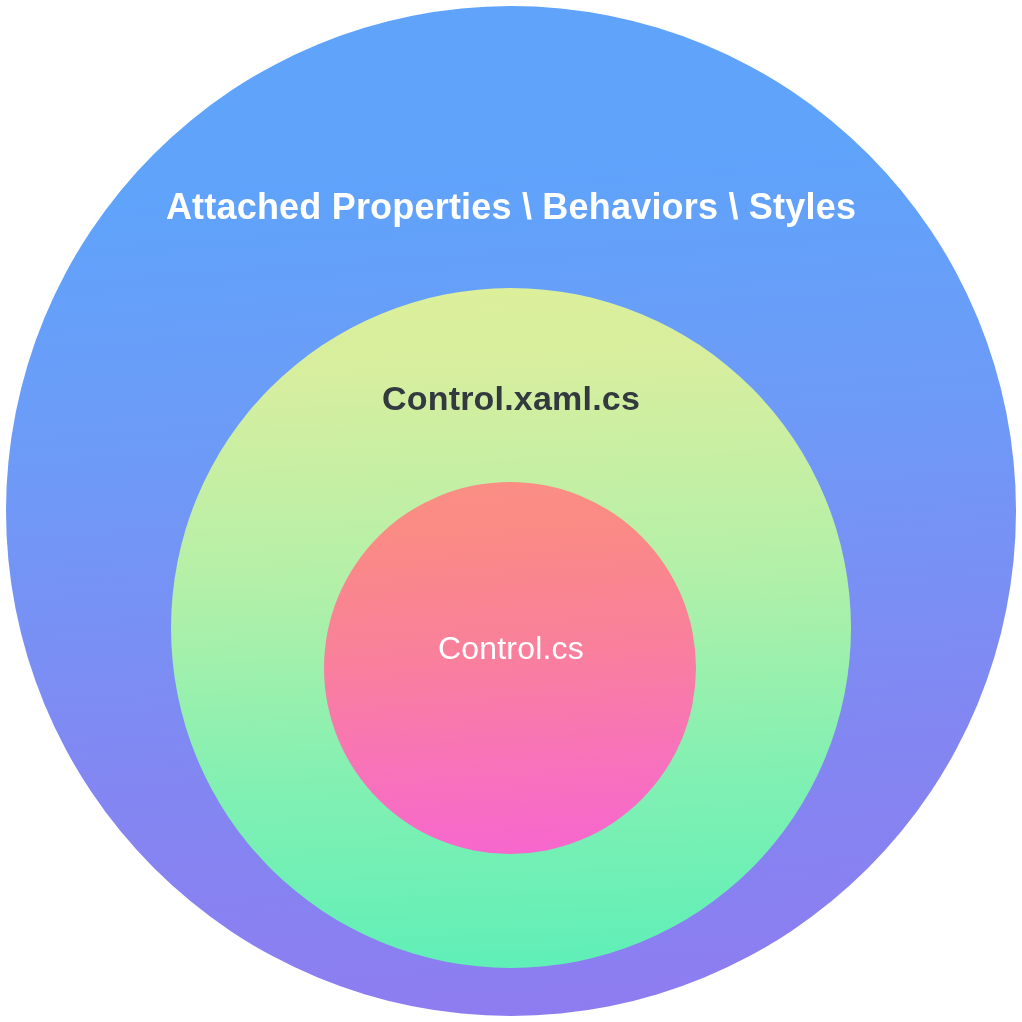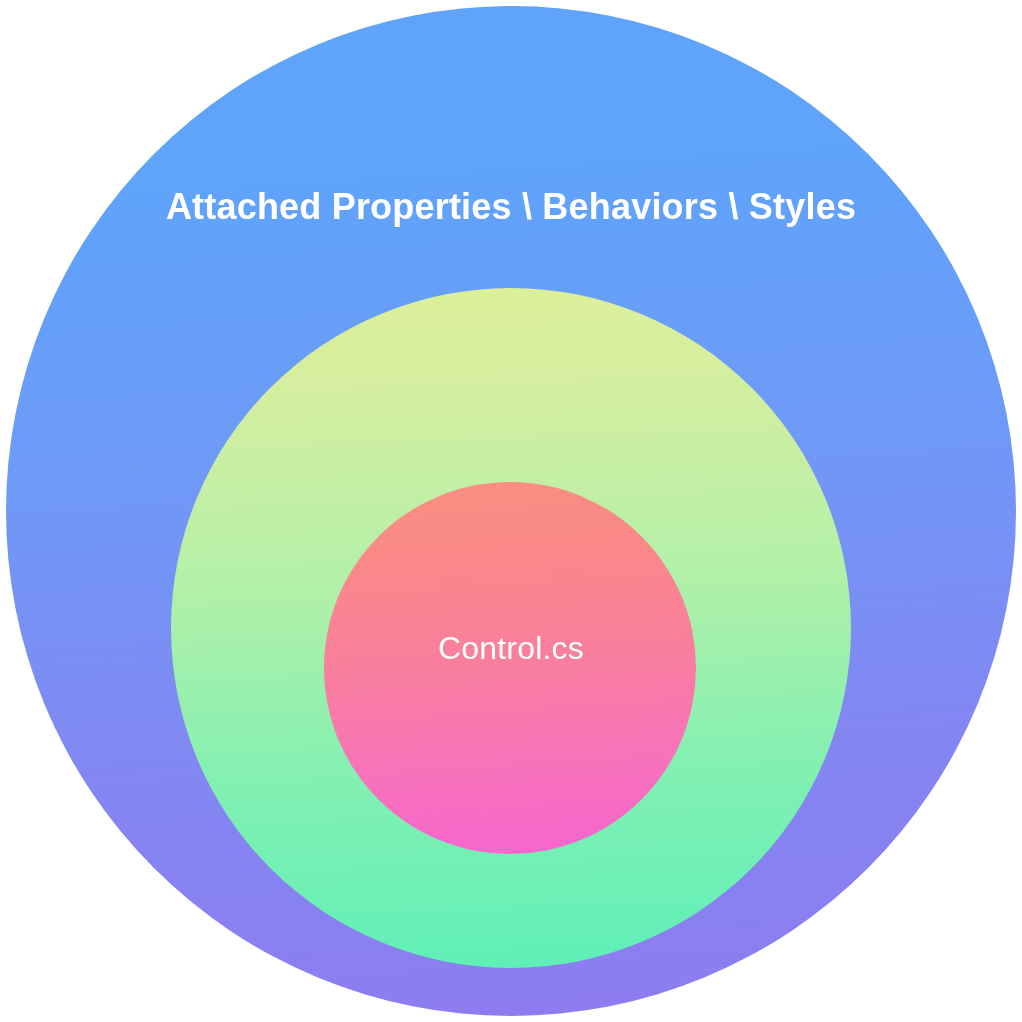--- a/index.html
+++ b/index.html
@@ -113,16 +113,17 @@
 
     <div class="ring" id="ring-middle" style="left:165px; top:282px;">
 
       <div class="ring" id="ring-inner" style="left:153px; top:194px;">
       </div>
     </div>
   </div>
 
   <div class="ring-label" id="label-outer">Attached Properties \ Behaviors \ Styles</div>
 
+  <div class="ring-label" id="label-middle">Control.xaml.cs</div>
 
   <div class="ring-label" id="label-inner">Control.cs</div>
 
 </div>
 
 </body></html>

